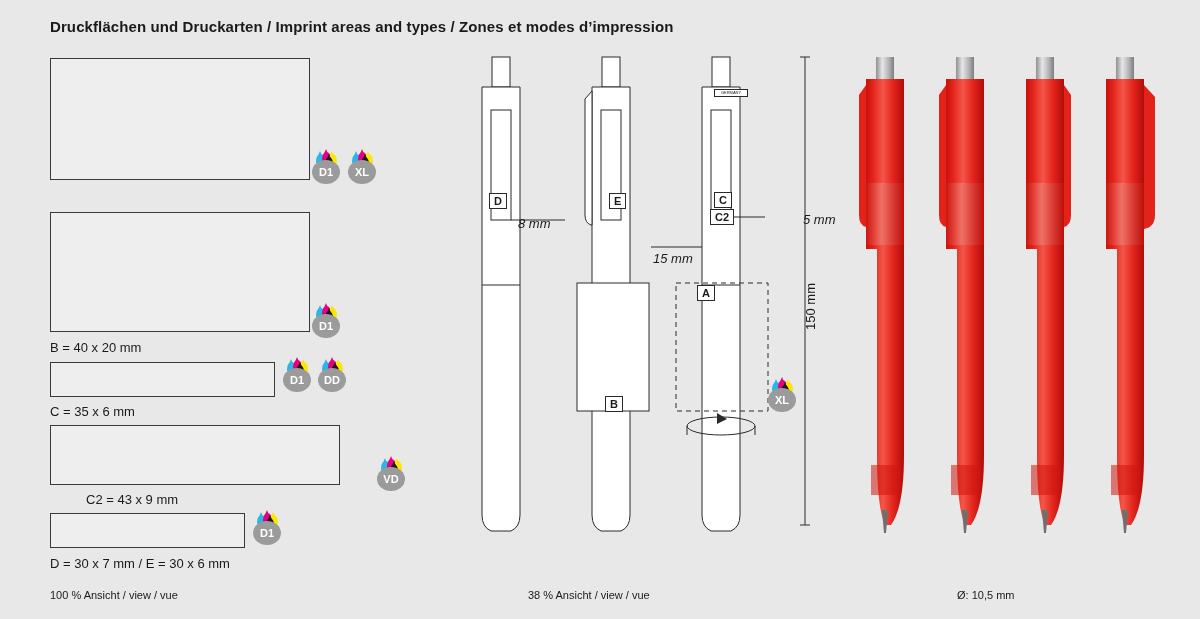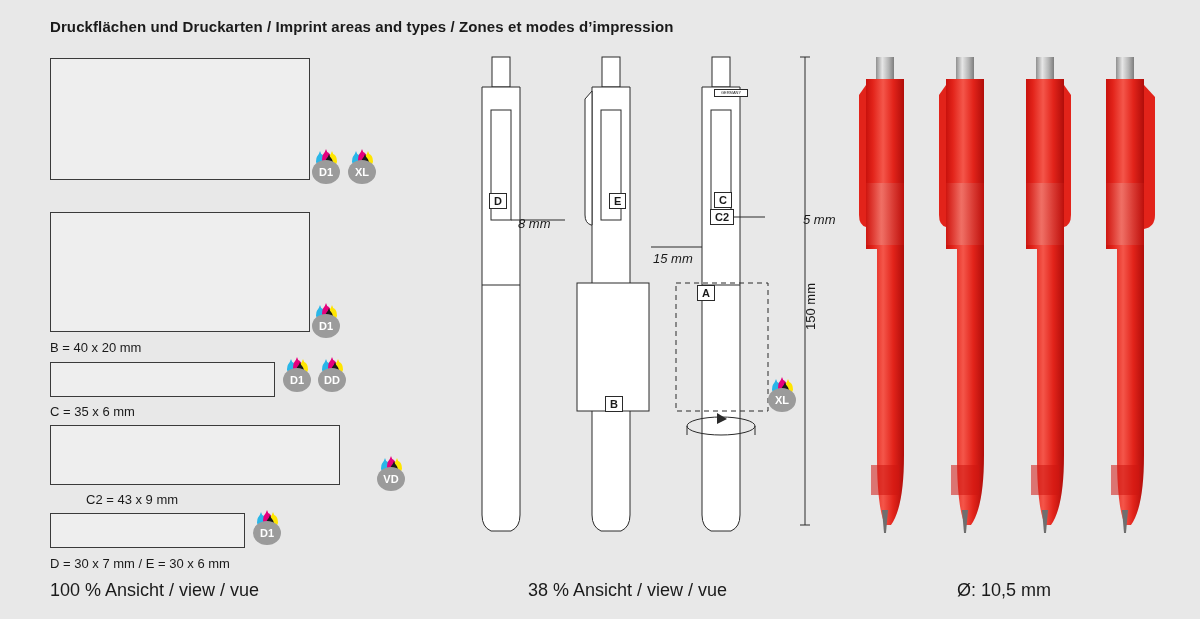--- a/index.html
+++ b/index.html
@@ -78,21 +78,21 @@
     position:absolute;font-size:13px;white-space:nowrap;font-style:italic;
   }
   .rot-label{
     position:absolute;
     font-size:13px;
     transform:rotate(-90deg);
     transform-origin:left top;
     white-space:nowrap;
   }
   .footer{
-    position:absolute;font-size:18px;bottom:18px;
+    position:absolute;font-size:11px;bottom:18px;
   }
   .germany-tag{
     position:absolute;
     font-size:4px;
     border:1px solid #2a2a2a;
     background:#fff;
     text-align:center;
     line-height:6px;
     box-sizing:border-box;
   }

